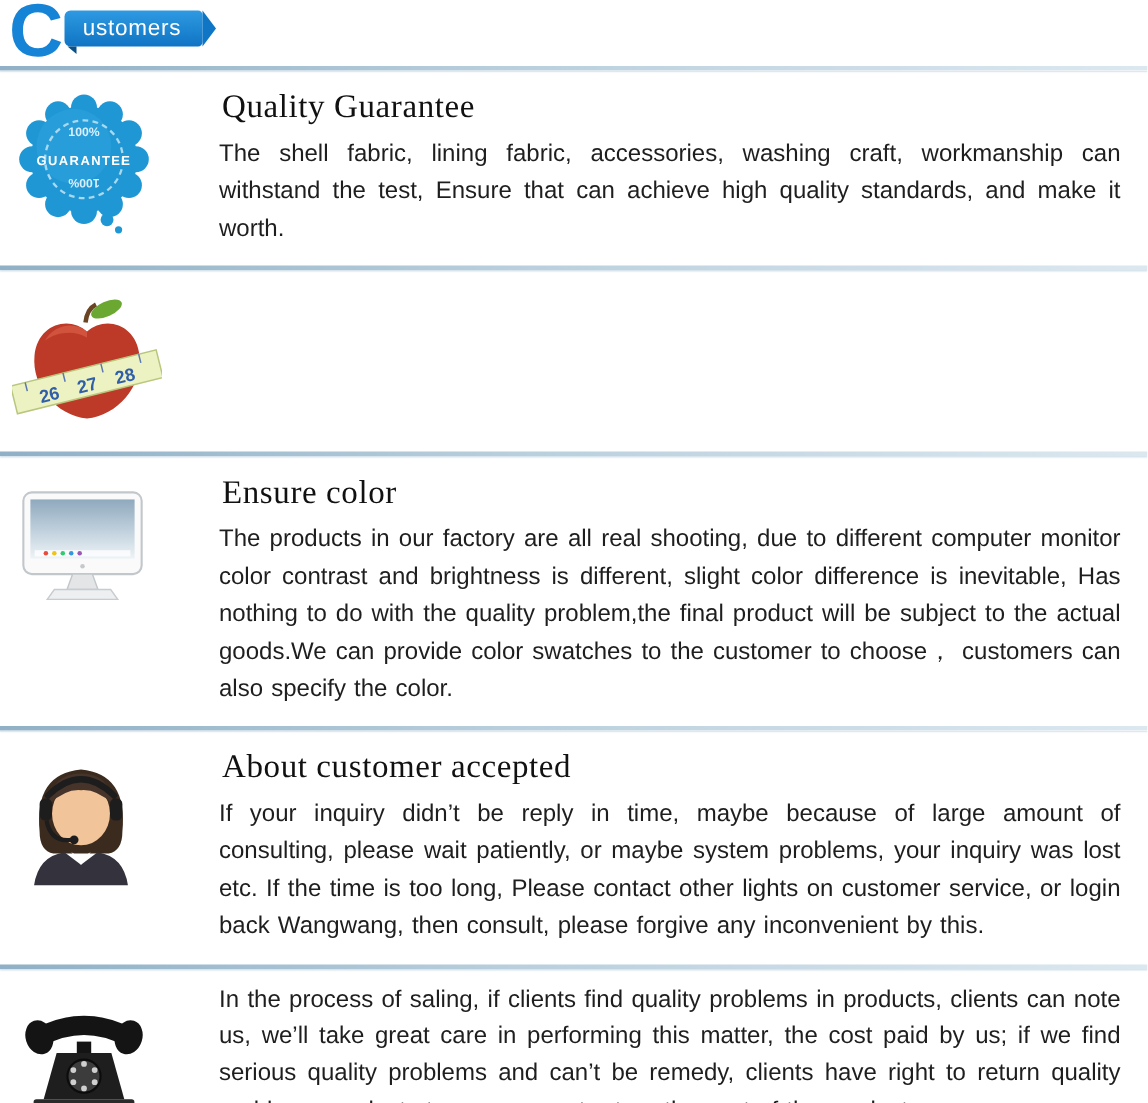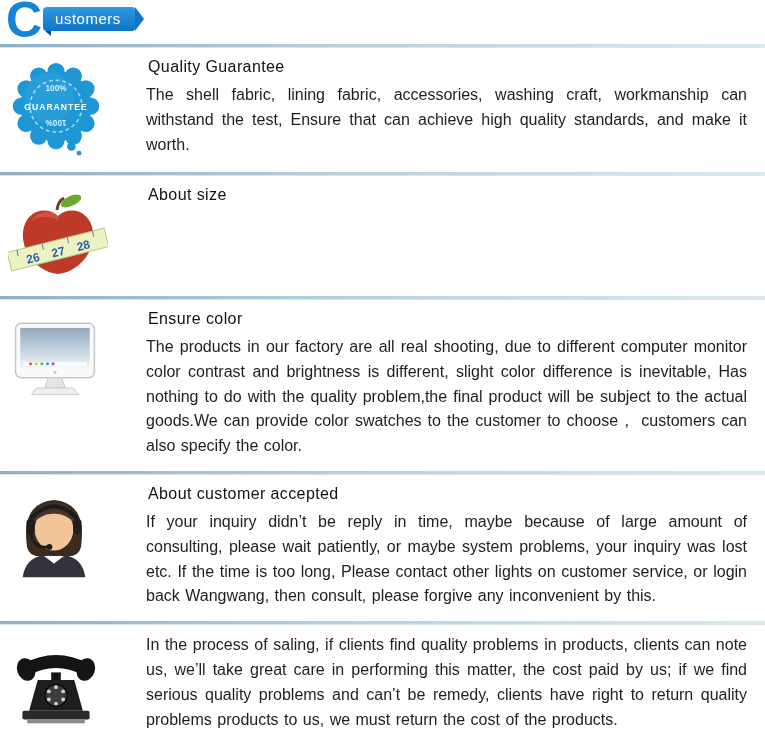--- a/index.html
+++ b/index.html
@@ -69,25 +69,26 @@
   .section { display:flex; padding:9px 16px 12px 8px; }
   .icon-cell {
     flex:0 0 138px;
     display:flex;
     justify-content:flex-start;
     align-items:flex-start;
     padding-top:4px;
   }
   .content { flex:1; padding-right:2px; }
   .section-title {
-    font-size:16px;
+    font-size:22px;
     font-weight:normal;
     color:#111;
     letter-spacing:.4px;
     margin:2px 0 7px 2px;
+    font-family:Liberation Serif, serif;
   }
   .section-body {
     font-size:16px;
     line-height:1.55;
     text-align:justify;
     color:#1e1e1e;
     word-spacing:1px;
   }
   svg { display:block; }
   .svg-label { font-family:"Liberation Sans", sans-serif; }
@@ -154,21 +155,20 @@
           <line x1="36" y1="52" x2="36" y2="58" stroke="#5b79b0" stroke-width="1"></line>
           <line x1="62" y1="52" x2="62" y2="58" stroke="#5b79b0" stroke-width="1"></line>
           <line x1="88" y1="52" x2="88" y2="58" stroke="#5b79b0" stroke-width="1"></line>
           <text class="svg-label" x="17" y="68" font-size="12" font-weight="bold" fill="#2f5fa8">26</text>
           <text class="svg-label" x="43" y="68" font-size="12" font-weight="bold" fill="#2f5fa8">27</text>
           <text class="svg-label" x="69" y="68" font-size="12" font-weight="bold" fill="#2f5fa8">28</text>
         </g>
       </svg>
     </div>
     <div class="content">
-      <div class="section-title">About size</div>
     </div>
   </div>
 
   <div class="divider"></div>
 
   <div class="section">
     <div class="icon-cell">
       <svg width="94" height="92" viewBox="0 0 100 98">
         <defs>
           <linearGradient id="scrGrad" x1="0" y1="0" x2="0" y2="1">

